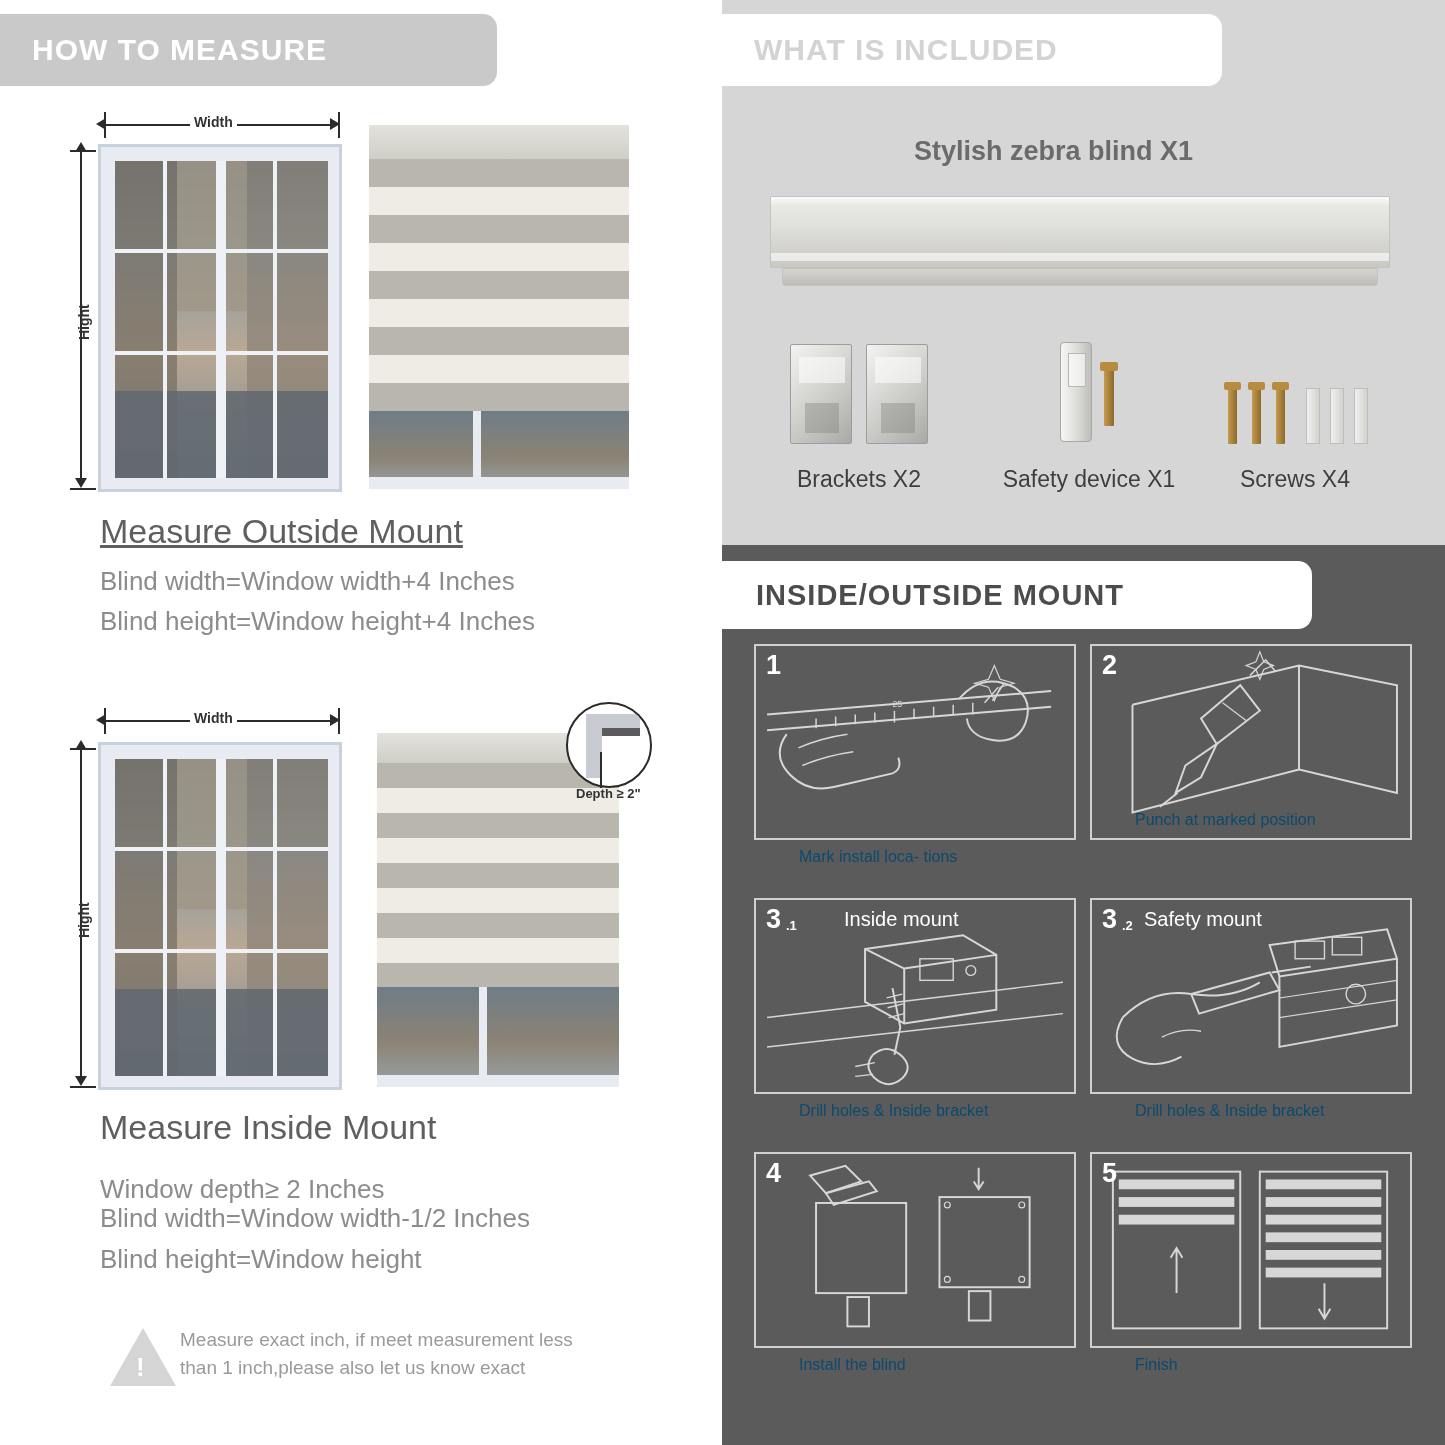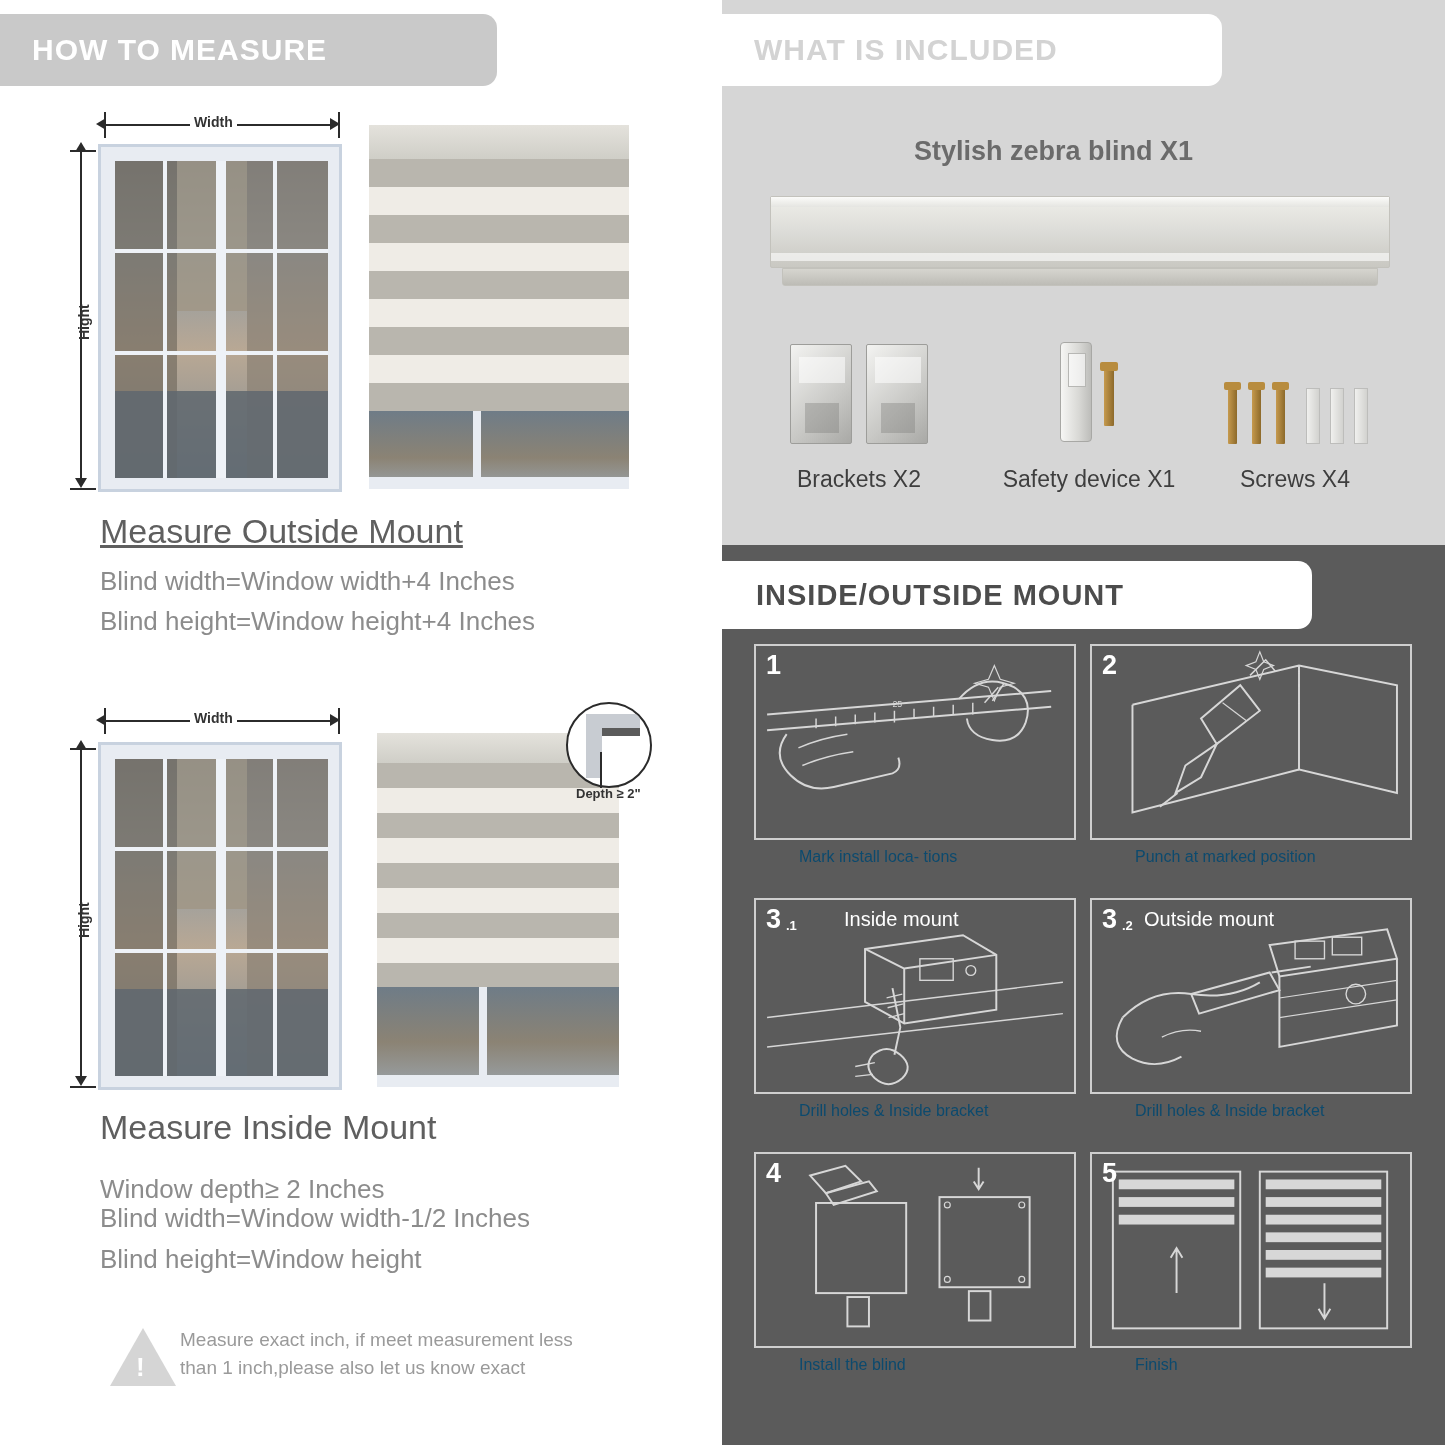--- a/index.html
+++ b/index.html
@@ -393,21 +393,21 @@
       <path d="M40 60 L40 170 L210 126" stroke="#d7d7d7" stroke-width="2" fill="none"></path>
       <path d="M150 40 l20 26 l-44 34 l-16 -26 z" stroke="#d7d7d7" stroke-width="2" fill="none"></path>
       <path d="M126 100 l-16 34 l-26 16 l10 -28 z" stroke="#d7d7d7" stroke-width="2" fill="none"></path>
       <path d="M86 150 l-18 14" stroke="#d7d7d7" stroke-width="2" fill="none"></path>
       <path d="M160 30 l16 -16 l10 12" stroke="#d7d7d7" stroke-width="1.5" fill="none"></path>
       <path d="M176 10 l4 -10 l4 10 l10 4 l-10 4 l-4 10 l-4 -10 l-10 -4 z" stroke="#d7d7d7" stroke-width="1.2" fill="none" transform="translate(-10,6)"></path>
       <path d="M132 58 l24 18" stroke="#d7d7d7" stroke-width="1.2" fill="none"></path>
     </svg>
   </div>
   <div class="step-num" style="left:1102px;top:650px;">2</div>
-  <div class="step-caption" style="left:1094px;top:848px;">Punch at  marked position</div>
+  <div class="step-caption" style="left:1094px;top:811px;">Punch at  marked position</div>
 
   <div class="step-card" style="left:754px;top:898px;width:322px;height:196px;">
     <svg class="sketch" viewBox="0 0 322 196">
       <path d="M10 120 L312 84" stroke="#d7d7d7" stroke-width="1.5" fill="none"></path>
       <path d="M10 150 L312 116" stroke="#d7d7d7" stroke-width="1.5" fill="none"></path>
       <path d="M110 50 L210 36 L244 56 L244 112 L150 126 L110 104 Z" stroke="#d7d7d7" stroke-width="2" fill="none"></path>
       <path d="M110 50 L150 70 L150 126 M150 70 L244 56" stroke="#d7d7d7" stroke-width="2" fill="none"></path>
       <rect x="166" y="60" width="34" height="22" stroke="#d7d7d7" stroke-width="1.4" fill="none"></rect>
       <circle cx="218" cy="72" r="5" stroke="#d7d7d7" stroke-width="1.4" fill="none"></circle>
       <path d="M138 90 l8 40 l-6 28" stroke="#d7d7d7" stroke-width="2" fill="none"></path>
@@ -431,21 +431,21 @@
       <path d="M30 120 q30 -30 70 -24 q40 6 70 -12" stroke="#d7d7d7" stroke-width="2" fill="none"></path>
       <path d="M30 120 q-16 28 10 42 q24 12 50 -2" stroke="#d7d7d7" stroke-width="2" fill="none"></path>
       <path d="M100 96 l80 -22 l10 18 l-82 24 z" stroke="#d7d7d7" stroke-width="2" fill="none"></path>
       <path d="M182 74 l40 -6" stroke="#d7d7d7" stroke-width="2" fill="none"></path>
       <circle cx="268" cy="96" r="10" stroke="#d7d7d7" stroke-width="1.4" fill="none"></circle>
       <path d="M70 140 q20 -10 40 -6" stroke="#d7d7d7" stroke-width="1.4" fill="none"></path>
     </svg>
   </div>
   <div class="step-num" style="left:1102px;top:904px;">3</div>
   <div class="step-sub" style="left:1122px;top:918px;">.2</div>
-  <div class="step-inline" style="left:1144px;top:908px;">Outside mount</div>
+  <div class="step-inline" style="left:1144px;top:908px;">Safety mount</div>
   <div class="step-caption" style="left:1094px;top:1102px;">Drill holes &amp;  Inside bracket</div>
 
   <div class="step-card" style="left:754px;top:1152px;width:322px;height:196px;">
     <svg class="sketch" viewBox="0 0 322 196">
       <path d="M54 22 l36 -10 l16 16 l-36 12 z" stroke="#d7d7d7" stroke-width="2" fill="none"></path>
       <path d="M70 40 l44 -12 l8 10 l-44 14 z" stroke="#d7d7d7" stroke-width="2" fill="none"></path>
       <rect x="60" y="50" width="92" height="92" stroke="#d7d7d7" stroke-width="2" fill="none"></rect>
       <rect x="92" y="146" width="22" height="30" stroke="#d7d7d7" stroke-width="2" fill="none"></rect>
       <rect x="186" y="44" width="92" height="92" stroke="#d7d7d7" stroke-width="2" fill="none"></rect>
       <rect x="216" y="140" width="22" height="30" stroke="#d7d7d7" stroke-width="2" fill="none"></rect>

